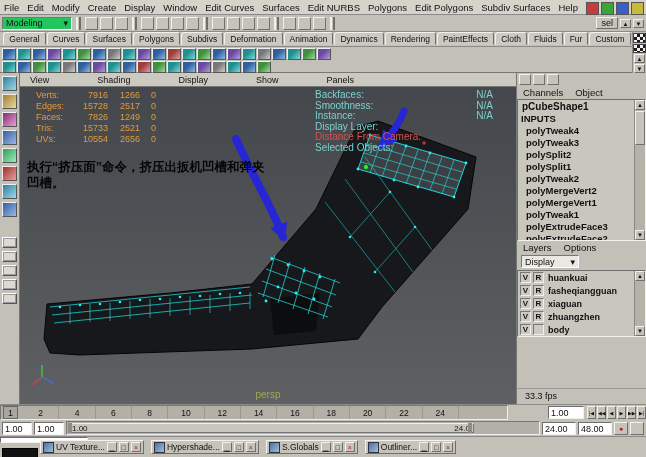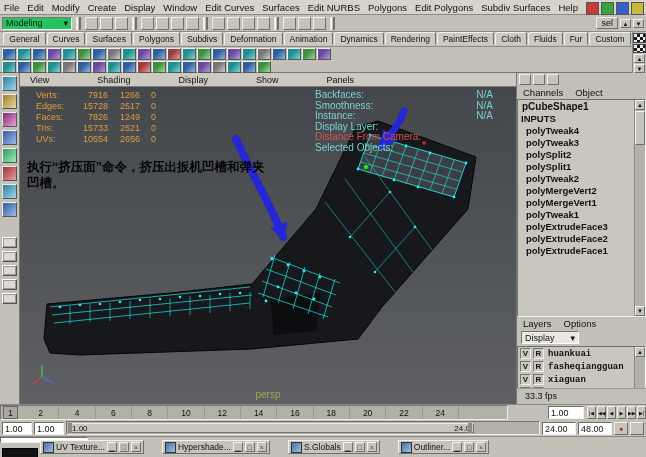--- a/index.html
+++ b/index.html
@@ -58,34 +58,34 @@
   .hudr-red{color:#d2524f;}
   .anno{position:absolute;left:7px;top:60px;width:345px;font-size:12.5px;font-weight:bold;color:#050505;line-height:16px;white-space:pre-line;margin-top:12px;}
   .persp{position:absolute;left:50%;transform:translateX(-50%);bottom:4px;color:#a3a94e;font-size:10px;}
   .axis{position:absolute;left:8px;bottom:14px;}
 
   
   .rpanel{position:absolute;left:516px;top:73px;width:130px;height:315px;background:#c3c0b8;border-left:1px solid #777;box-sizing:border-box;}
   .cb-icons{display:flex;gap:2px;padding:1px 2px;height:13px;box-sizing:border-box;}
   .cb-ic{width:12px;height:11px;}
   .pmenus{display:flex;gap:12px;padding:1px 6px;font-size:9.5px;height:13px;box-sizing:border-box;}
-  .cb-body{position:relative;height:218px;background:#c9c6be;border:1px solid;border-color:#6e6e6e #f2f1ec #f2f1ec #6e6e6e;box-sizing:border-box;overflow:hidden;}
+  .cb-body{position:relative;height:142px;background:#c9c6be;border:1px solid;border-color:#6e6e6e #f2f1ec #f2f1ec #6e6e6e;box-sizing:border-box;overflow:hidden;}
   .cb-node{font-weight:bold;font-size:10px;padding:0 4px;height:13px;line-height:13px;}
   .cb-section{font-weight:bold;font-size:9.5px;padding:0 3px;height:12px;line-height:12px;}
   .cb-item{font-size:9.5px;font-weight:bold;padding:0 8px;height:12px;line-height:12px;white-space:nowrap;}
   .vscroll{position:absolute;right:0;top:0;width:11px;height:100%;background:#b5b2aa;border-left:1px solid #888;box-sizing:border-box;}
   .sbtn{width:10px;height:10px;font-size:6px;line-height:9px;text-align:center;}
   .sthumb{position:absolute;left:0;top:11px;width:10px;height:34px;}
   .sbot{position:absolute;bottom:0;}
   .ldisplay{height:16px;padding:1px 4px;box-sizing:border-box;}
   .ldrop{width:58px;height:13px;background:#e9e8e3;border:1px solid;border-color:#777 #fff #fff #777;display:flex;justify-content:space-between;align-items:center;padding:0 3px;font-size:9px;box-sizing:border-box;}
   .layer-list{position:relative;height:67px;background:#c9c6be;border:1px solid;border-color:#6e6e6e #f2f1ec #f2f1ec #6e6e6e;box-sizing:border-box;overflow:hidden;}
   .layer-row{display:flex;align-items:center;height:13px;}
   .lbox{width:11px;height:11px;margin-left:2px;font-size:8px;font-weight:bold;line-height:10px;text-align:center;background:#ccc9c1;border:1px solid;border-color:#777 #eee #eee #777;box-sizing:border-box;}
-  .lname{margin-left:4px;font-size:9px;font-weight:bold;white-space:nowrap;font-family:Liberation Mono, monospace;}
+  .lname{margin-left:4px;font-size:9px;font-weight:bold;white-space:nowrap;}
   .fps-strip{position:absolute;left:516px;top:388px;width:130px;height:16px;background:#c3c0b8;border-left:1px solid #777;border-top:1px solid #999;font-size:9px;padding:2px 0 0 8px;box-sizing:border-box;}
 
   
   .timerow{position:absolute;left:0;top:404px;width:646px;height:16px;background:#c3c0b8;border-top:1px solid #8a8a8a;display:flex;align-items:center;box-sizing:border-box;}
   .time-track{position:relative;width:508px;height:15px;background:#b3b0a8;border:1px solid;border-color:#777 #eee #eee #777;box-sizing:border-box;}
   .cur-frame{position:absolute;left:2px;top:0;width:15px;height:13px;background:#a9a6a1;border:1px solid #666;text-align:center;font-size:9px;line-height:12px;box-sizing:border-box;}
   .ticks{position:absolute;left:22px;right:48px;top:0;bottom:0;display:flex;}
   .tick{flex:1;text-align:center;font-size:8.5px;line-height:14px;border-right:1px solid #9a978f;}
   .time-field{width:36px;height:13px;font-size:9px;line-height:12px;padding:0 2px;margin:0 3px 0 40px;}
   .transport{display:flex;gap:1px;}
@@ -95,21 +95,21 @@
   .rangerow{position:absolute;left:0;top:420px;width:646px;height:16px;background:#c3c0b8;display:flex;align-items:center;gap:2px;padding:0 2px;box-sizing:border-box;}
   .rfield{width:30px;height:13px;font-size:9px;line-height:12px;padding:0 2px;}
   .rtrack{position:relative;flex:1;height:14px;background:#b3b0a8;border:1px solid;border-color:#777 #eee #eee #777;box-sizing:border-box;}
   .rbar{position:absolute;left:1px;top:1px;bottom:1px;width:86%;background:#c9c6be;border:1px solid;border-color:#eee #777 #777 #eee;box-sizing:border-box;font-size:8px;display:flex;justify-content:space-between;align-items:center;padding:0 3px;}
   .rhandle{position:absolute;top:1px;bottom:1px;width:4px;background:#8f8c84;}
   .rbtn{width:14px;height:13px;font-size:7px;line-height:12px;text-align:center;}
 
   
   .bottombar{position:absolute;left:0;top:436px;width:646px;height:21px;background:#c3c0b8;border-top:1px solid #8a8a8a;box-sizing:border-box;}
   .cmdline{position:absolute;left:0;top:0;width:88px;height:6px;}
-  .taskbar{position:absolute;left:40px;top:3px;display:flex;gap:18px;}
+  .taskbar{position:absolute;left:40px;top:3px;display:flex;gap:7px;}
   .tchip{display:flex;align-items:center;height:14px;padding:0 2px;gap:2px;}
   .tchip-icon{width:9px;height:9px;background:linear-gradient(135deg,#4a6fa8,#9fc0e0);border:1px solid #333;}
   .tchip-label{font-size:8.5px;white-space:nowrap;}
   .wbtn{width:10px;height:10px;font-size:7px;line-height:9px;text-align:center;}
   .wbtn-x{color:#a22;}
   .blackbox{position:absolute;left:2px;top:11px;width:34px;height:9px;background:#121212;border:1px solid #000;}
 </style>
 </head>
 <body>
 

